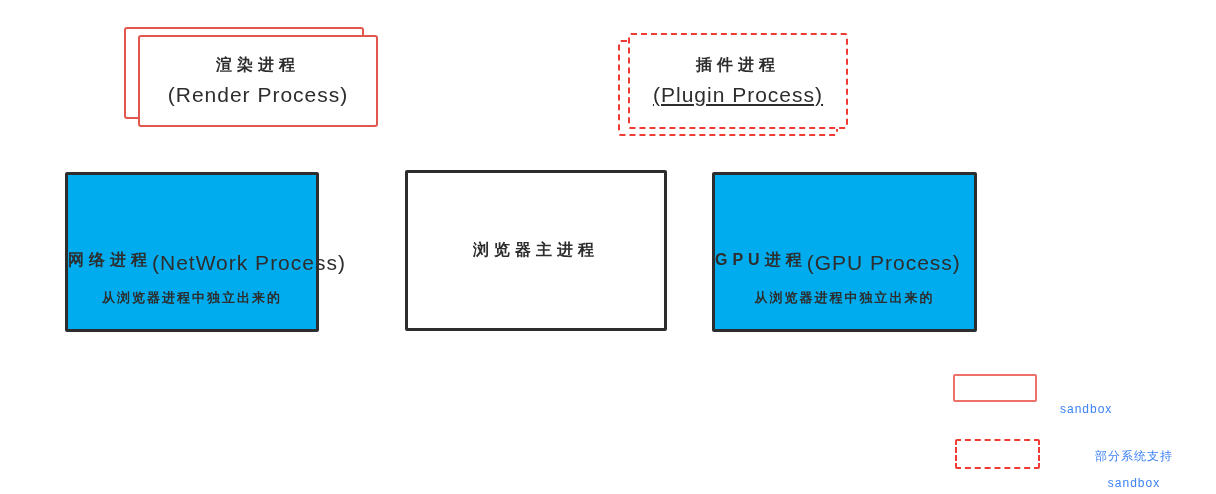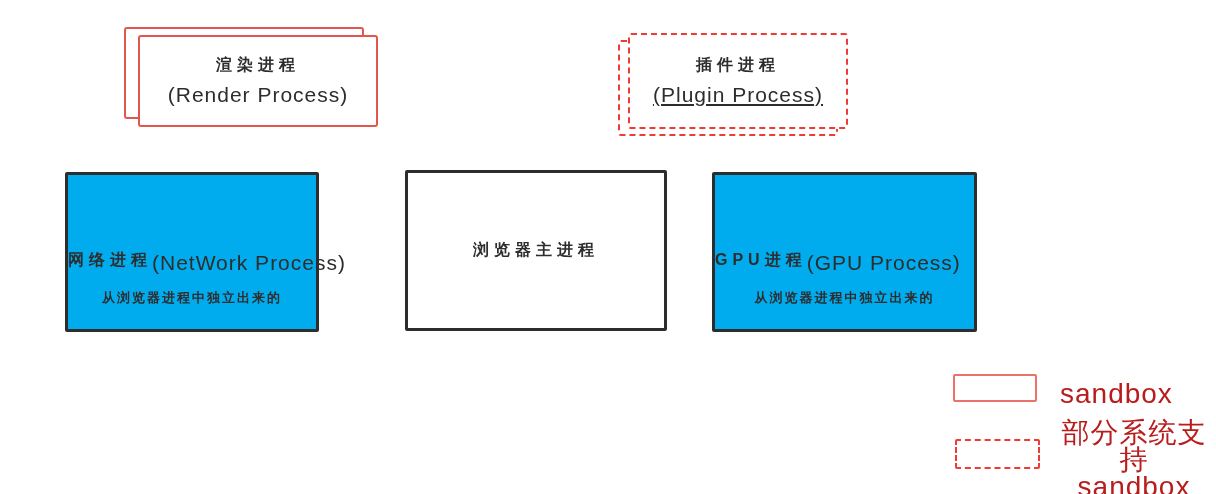--- a/index.html
+++ b/index.html
@@ -30,21 +30,21 @@
   .subtitle { font-size: 21px; letter-spacing: 1px; margin-top: 6px; white-space: nowrap; }
   .proc-box.white .subtitle { margin-top: 0; }
   .note {
     position: absolute; bottom: 22px; left: 0; right: 0; text-align: center;
     font-size: 13px; font-weight: bold; letter-spacing: 2px; white-space: nowrap;
   }
 
   
   .legend-swatch-solid  { background: #ffffff; border: 2px solid #ec7168; border-radius: 2px; }
   .legend-swatch-dashed { background: #ffffff; border: 2px dashed #ee3b33; border-radius: 2px; }
-  .legend-label { font-size: 28px; color: #b91c1c; letter-spacing: 1px; }
+  .legend-label { font-size: 12px; color: #3b82f6; letter-spacing: 1px; margin-top: 24px; }
   .legend-label.two-line { text-align: center; line-height: 27px; width: 170px; }
 </style>
 </head>
 <body>
 
 <div class="canvas">
 
   <div class="abs stack-back" style="left:124px; top:27px; width:240px; height:92px;"></div>
   <div class="abs stack-front" style="left:138px; top:35px; width:240px; height:92px;">
     <div class="title">渲染进程</div>

